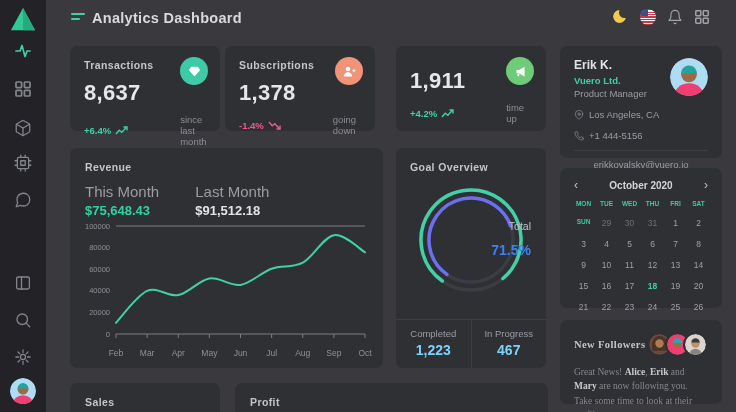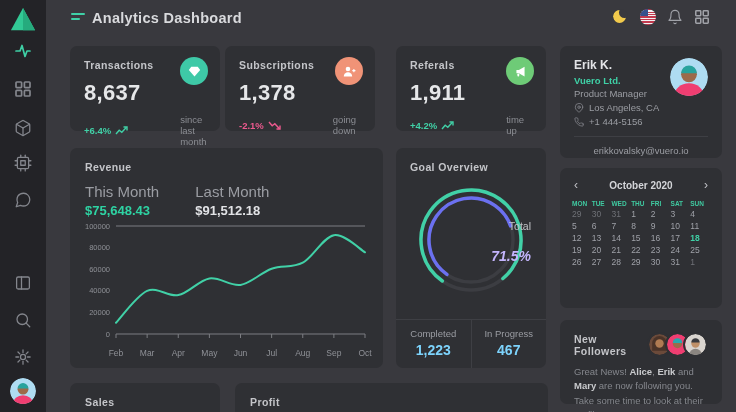--- a/index.html
+++ b/index.html
@@ -39,53 +39,53 @@
   .delta{font-weight:700;}
   .delta.up{color:#41d1a7;}
   .delta.down{color:#ee5a8f;}
   .delta-note{color:#8b8d93;margin-left:48px;}
   .trend svg{width:13px;height:9px;display:block;}
   
   .profile{padding:12px 14px;}
   .p-name{font-size:12px;font-weight:700;color:#e2e3e6;}
   .p-company{font-size:9.5px;font-weight:700;color:#3fd0a6;margin-top:3px;}
   .p-role{font-size:9.5px;color:#9b9da3;margin-top:2px;}
-  .p-row{display:flex;align-items:center;gap:5px;font-size:9.5px;color:#9b9da3;margin-top:3px;}
+  .p-row{display:flex;align-items:center;gap:5px;font-size:9.5px;color:#9b9da3;margin-top:10px;}
   .p-row svg{width:10px;height:10px;color:#8d8f96;flex:none;}
   .p-avatar{position:absolute;right:14px;top:12px;width:38px;height:38px;border-radius:50%;overflow:hidden;}
   .p-div{border-top:1px solid #3e3f44;margin:9px 0 8px;}
   .p-email{text-align:center;font-size:9.5px;color:#9b9da3;}
   
   .rev{padding:13px 15px;}
   .rev-cols{display:flex;gap:36px;margin-top:10px;}
   .rev-lab{font-size:15px;color:#9b9da3;}
   .rev-val{font-size:13px;font-weight:700;margin-top:3px;color:#e2e3e6;}
   .rev-val.green{color:#2ed3a3;}
   #rev-chart{position:absolute;left:8px;top:68px;}
   #rev-chart text{font-size:7.5px;fill:#8f9197;font-family:"Liberation Sans",sans-serif;}
   #rev-chart text.tx{font-size:8.5px;}
   
   .goal{padding:13px 14px;}
   .gauge-wrap{position:absolute;left:15px;top:32px;width:120px;height:120px;}
   .gauge circle{fill:none;stroke-width:3.5;stroke-linecap:round;}
   .gauge .track{stroke:#3c3d42;}
   .gauge-center{position:absolute;left:0;top:40px;width:120px;text-align:right;}
   .g-total-label{font-size:10.5px;color:#c2c3c7;}
-  .g-total-value{font-size:14px;font-weight:700;color:#c4b5fd;margin-top:16px;font-style:italic;}
+  .g-total-value{font-size:14px;font-weight:700;color:#3b82f6;margin-top:10px;}
   .goal-foot{position:absolute;left:0;bottom:0;width:100%;border-top:1px solid #3e3f44;display:flex;}
   .gf-cell{flex:1;text-align:center;padding:8px 0 10px;}
   .gf-cell+.gf-cell{border-left:1px solid #3e3f44;}
   .gf-label{font-size:9.5px;color:#9b9da3;}
   .gf-value{font-size:14px;font-weight:700;color:#7dd3fc;margin-top:3px;}
   
   .cal{padding:11px 12px;}
   .cal-head{display:flex;align-items:center;justify-content:space-between;}
   .cal-nav{font-size:12px;color:#c0c1c6;cursor:pointer;line-height:1;padding:0 2px;}
   .cal-month{font-size:10px;font-weight:700;color:#d4d5d9;}
-  .cal-grid{display:grid;grid-template-columns:repeat(7,1fr);row-gap:2px;margin-top:9px;}
+  .cal-grid{display:grid;grid-template-columns:repeat(6,1fr);row-gap:11px;margin-top:9px;text-align:center;}
   .cal-dn{font-size:6.5px;font-weight:700;color:#3fc9a0;}
   .cal-d{font-size:8.5px;color:#9fa1a8;cursor:pointer;}
   .cal-d.out{color:#6f7177;}
   .cal-d.sel{color:#3fd0a6;font-weight:700;}
   
   .fol{padding:12px 14px;}
   .fol-head{display:flex;align-items:center;justify-content:space-between;}
   .fol-avs{display:flex;}
   .fol-av{width:21px;height:21px;border-radius:50%;overflow:hidden;border:2px solid #2f3034;margin-left:-7px;}
   .fol-av:first-child{margin-left:0;}
@@ -234,33 +234,32 @@
     <div class="stat-icon" style="background:#f09377">
       <svg viewBox="0 0 17 15">
           <circle cx="6.5" cy="4.2" r="3" fill="#fff"></circle>
           <path d="M1 14a5.5 5.5 0 0 1 11 0z" fill="#fff"></path>
           <rect x="12" y="5.6" width="4.4" height="1.5" rx=".7" fill="#fff"></rect>
           <rect x="13.45" y="4.15" width="1.5" height="4.4" rx=".7" fill="#fff"></rect>
         </svg>
     </div>
     <div class="stat-value">1,378</div>
     <div class="delta-row">
-      <span class="delta down">-2.1%</span>
+      <span class="delta down">-1.4%</span>
       <span class="trend">
         <svg viewBox="0 0 13 9" fill="none" stroke="#ee5a8f" stroke-width="1.4">
             <path d="M1 1 4.2 4.8 6.8 2.8 11.5 7.8"></path>
             <path d="M8.5 8H12V4.5"></path>
           </svg>
       </span>
       <span class="delta-note">going down</span>
     </div>
   </div>
 
   <div class="card stat" style="left:396px;top:46px;width:150px;height:85px;">
-    <div class="card-title">Referals</div>
     <div class="stat-icon" style="background:#6ecb77">
       <svg viewBox="0 0 16 14">
           <path d="M3 5h3l7-4v12l-7-4H3z" fill="#fff"></path>
           <rect x="4.2" y="9.5" width="2.2" height="3.6" rx="1" fill="#fff"></rect>
         </svg>
     </div>
     <div class="stat-value">1,911</div>
     <div class="delta-row">
       <span class="delta up">+4.2%</span>
       <span class="trend">
@@ -416,21 +415,21 @@
         <div class="cal-d">26</div>
         <div class="cal-d">27</div>
         <div class="cal-d">28</div>
         <div class="cal-d">29</div>
         <div class="cal-d">30</div>
         <div class="cal-d">31</div>
         <div class="cal-d out">1</div>
       </div>
   </div>
 
-  <div class="card fol" style="left:560px;top:320px;width:162px;height:84px;">
+  <div class="card fol" style="left:560px;top:320px;width:162px;height:84px;font-family:Liberation Serif, serif;">
     <div class="fol-head">
       <div class="card-title">New Followers</div>
       <div class="fol-avs">
         <div class="fol-av">
           <svg viewBox="0 0 20 20">
               <circle cx="10" cy="10" r="10" fill="#6b4a3a"></circle>
               <path d="M3 9a7 7 0 0 1 14 0v7H3z" fill="#4a3328"></path>
               <circle cx="10" cy="9" r="4" fill="#b07b52"></circle>
             </svg>
         </div>

